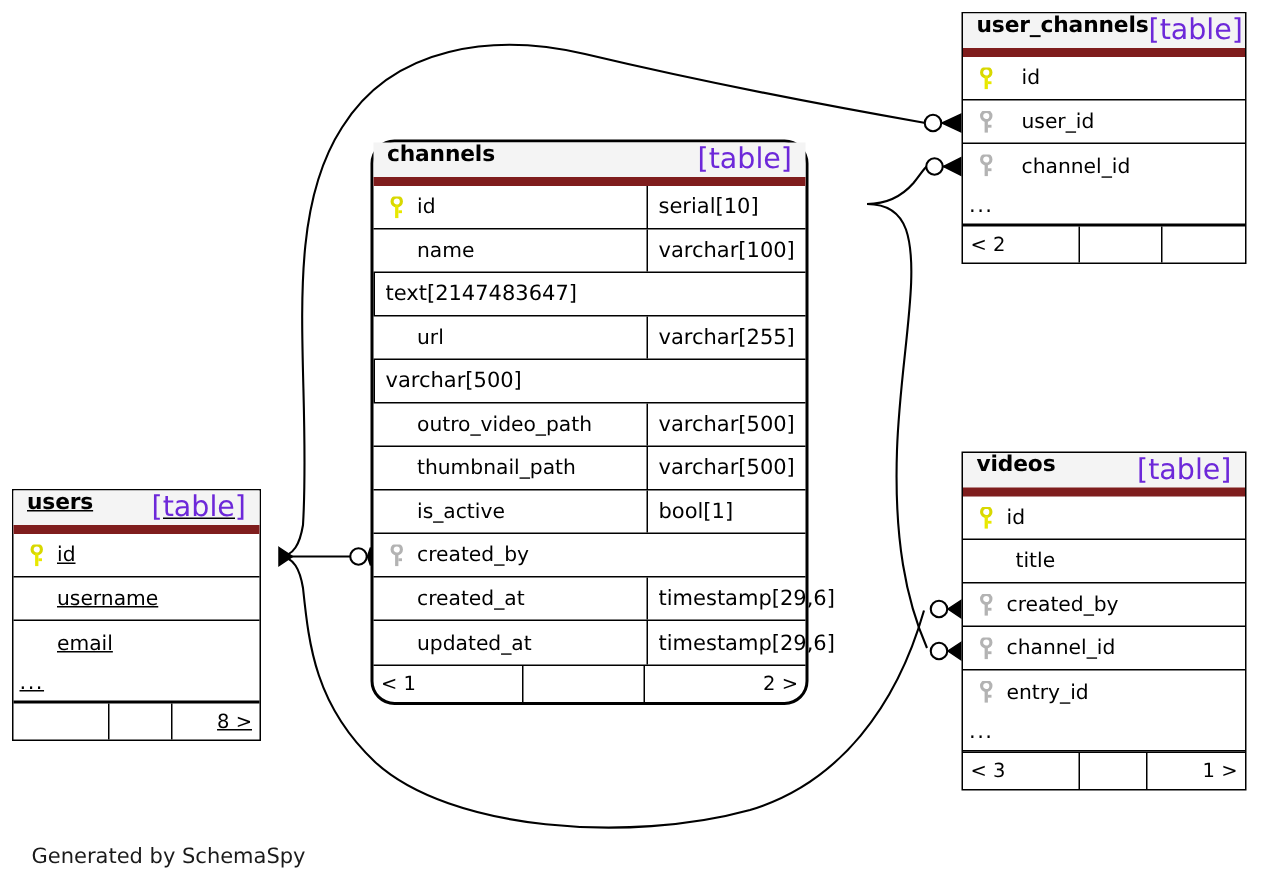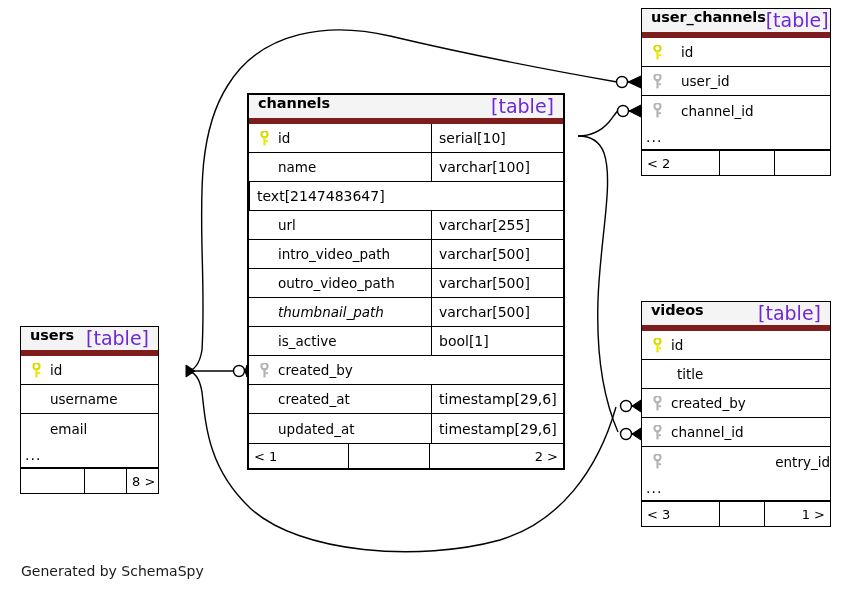--- a/index.html
+++ b/index.html
@@ -209,21 +209,21 @@
     <path class="edge-crow" d="M 641,400 L 632,406 L 641,412 Z"></path>
     <path class="edge-path" d="M 632,406 L 641,406"></path>
 
     <circle class="edge-zero" cx="626" cy="434" r="5.5"></circle>
     <path class="edge-crow" d="M 641,428 L 632,434 L 641,440 Z"></path>
     <path class="edge-path" d="M 632,434 L 641,434"></path>
 
     <path class="edge-crow" d="M 186,365 L 195,371 L 186,377 Z"></path>
   </svg>
 
-  <div class="table-box thin" style="left:20px; top:326px; width:139px;">
+  <div class="table-box thin" style="left:8px; top:326px; width:166px;text-decoration:underline;">
     <div class="tbl-header">
       <span class="tbl-name">users</span>
       <span class="tbl-tag">[table]</span>
     </div>
 
     <div class="tbl-row">
       <span class="cell-name" style="width:100%;">
         <span class="keyslot">
           <svg class="key-ico" viewBox="0 0 11 15">
               <circle cx="5.5" cy="3.3" r="3.1" fill="none" stroke="#d8d800" stroke-width="2.1"></circle>
@@ -249,21 +249,21 @@
 
     <div class="tbl-dots">...</div>
 
     <div class="tbl-foot">
       <span class="foot-cell foot-left" style="flex:0 0 64px;"></span>
       <span class="foot-cell" style="flex:0 0 42px;"></span>
       <span class="foot-cell foot-right" style="flex:1 1 auto;">8 &gt;</span>
     </div>
   </div>
 
-  <div class="table-box" style="left:247px; top:93px; width:318px;">
+  <div class="table-box" style="left:247px; top:93px; width:292px;border-radius:16px;">
     <div class="tbl-header">
       <span class="tbl-name">channels</span>
       <span class="tbl-tag">[table]</span>
     </div>
 
     <div class="tbl-row">
       <span class="cell-name" style="flex:0 0 182px;">
         <span class="keyslot">
           <svg class="key-ico" viewBox="0 0 11 15">
               <circle cx="5.5" cy="3.3" r="3.1" fill="none" stroke="#d8d800" stroke-width="2.1"></circle>
@@ -290,37 +290,33 @@
 
     <div class="tbl-row">
       <span class="cell-name" style="flex:0 0 182px;">
         <span class="keyslot"></span>
         <span class="colname">url</span>
       </span>
       <span class="cell-type">varchar[255]</span>
     </div>
 
     <div class="tbl-row">
-      <span class="cell-name" style="flex:0 0 182px;">
-        <span class="keyslot"></span>
-        <span class="colname">intro_video_path</span>
-      </span>
       <span class="cell-type">varchar[500]</span>
     </div>
 
     <div class="tbl-row">
       <span class="cell-name" style="flex:0 0 182px;">
         <span class="keyslot"></span>
         <span class="colname">outro_video_path</span>
       </span>
       <span class="cell-type">varchar[500]</span>
     </div>
 
     <div class="tbl-row">
-      <span class="cell-name" style="flex:0 0 182px;font-style:italic;">
+      <span class="cell-name" style="flex:0 0 182px;">
         <span class="keyslot"></span>
         <span class="colname">thumbnail_path</span>
       </span>
       <span class="cell-type">varchar[500]</span>
     </div>
 
     <div class="tbl-row">
       <span class="cell-name" style="flex:0 0 182px;text-align:right;">
         <span class="keyslot"></span>
         <span class="colname">is_active</span>
@@ -458,21 +454,21 @@
           <svg class="key-ico" viewBox="0 0 11 15">
               <circle cx="5.5" cy="3.3" r="3.1" fill="none" stroke="#b3b3b3" stroke-width="2.1"></circle>
               <rect x="4.4" y="5.8" width="2.2" height="8.6" fill="#b3b3b3"></rect>
               <rect x="6.6" y="9.2" width="2.4" height="1.9" fill="#b3b3b3"></rect>
             </svg>
         </span>
         <span class="colname">channel_id</span>
       </span>
     </div>
     <div class="tbl-row" style="border-bottom:none;">
-      <span class="cell-name" style="width:100%;justify-content:space-between;">
+      <span class="cell-name" style="width:100%;">
         <span class="keyslot">
           <svg class="key-ico" viewBox="0 0 11 15">
               <circle cx="5.5" cy="3.3" r="3.1" fill="none" stroke="#b3b3b3" stroke-width="2.1"></circle>
               <rect x="4.4" y="5.8" width="2.2" height="8.6" fill="#b3b3b3"></rect>
               <rect x="6.6" y="9.2" width="2.4" height="1.9" fill="#b3b3b3"></rect>
             </svg>
         </span>
         <span class="colname">entry_id</span>
       </span>
     </div>

